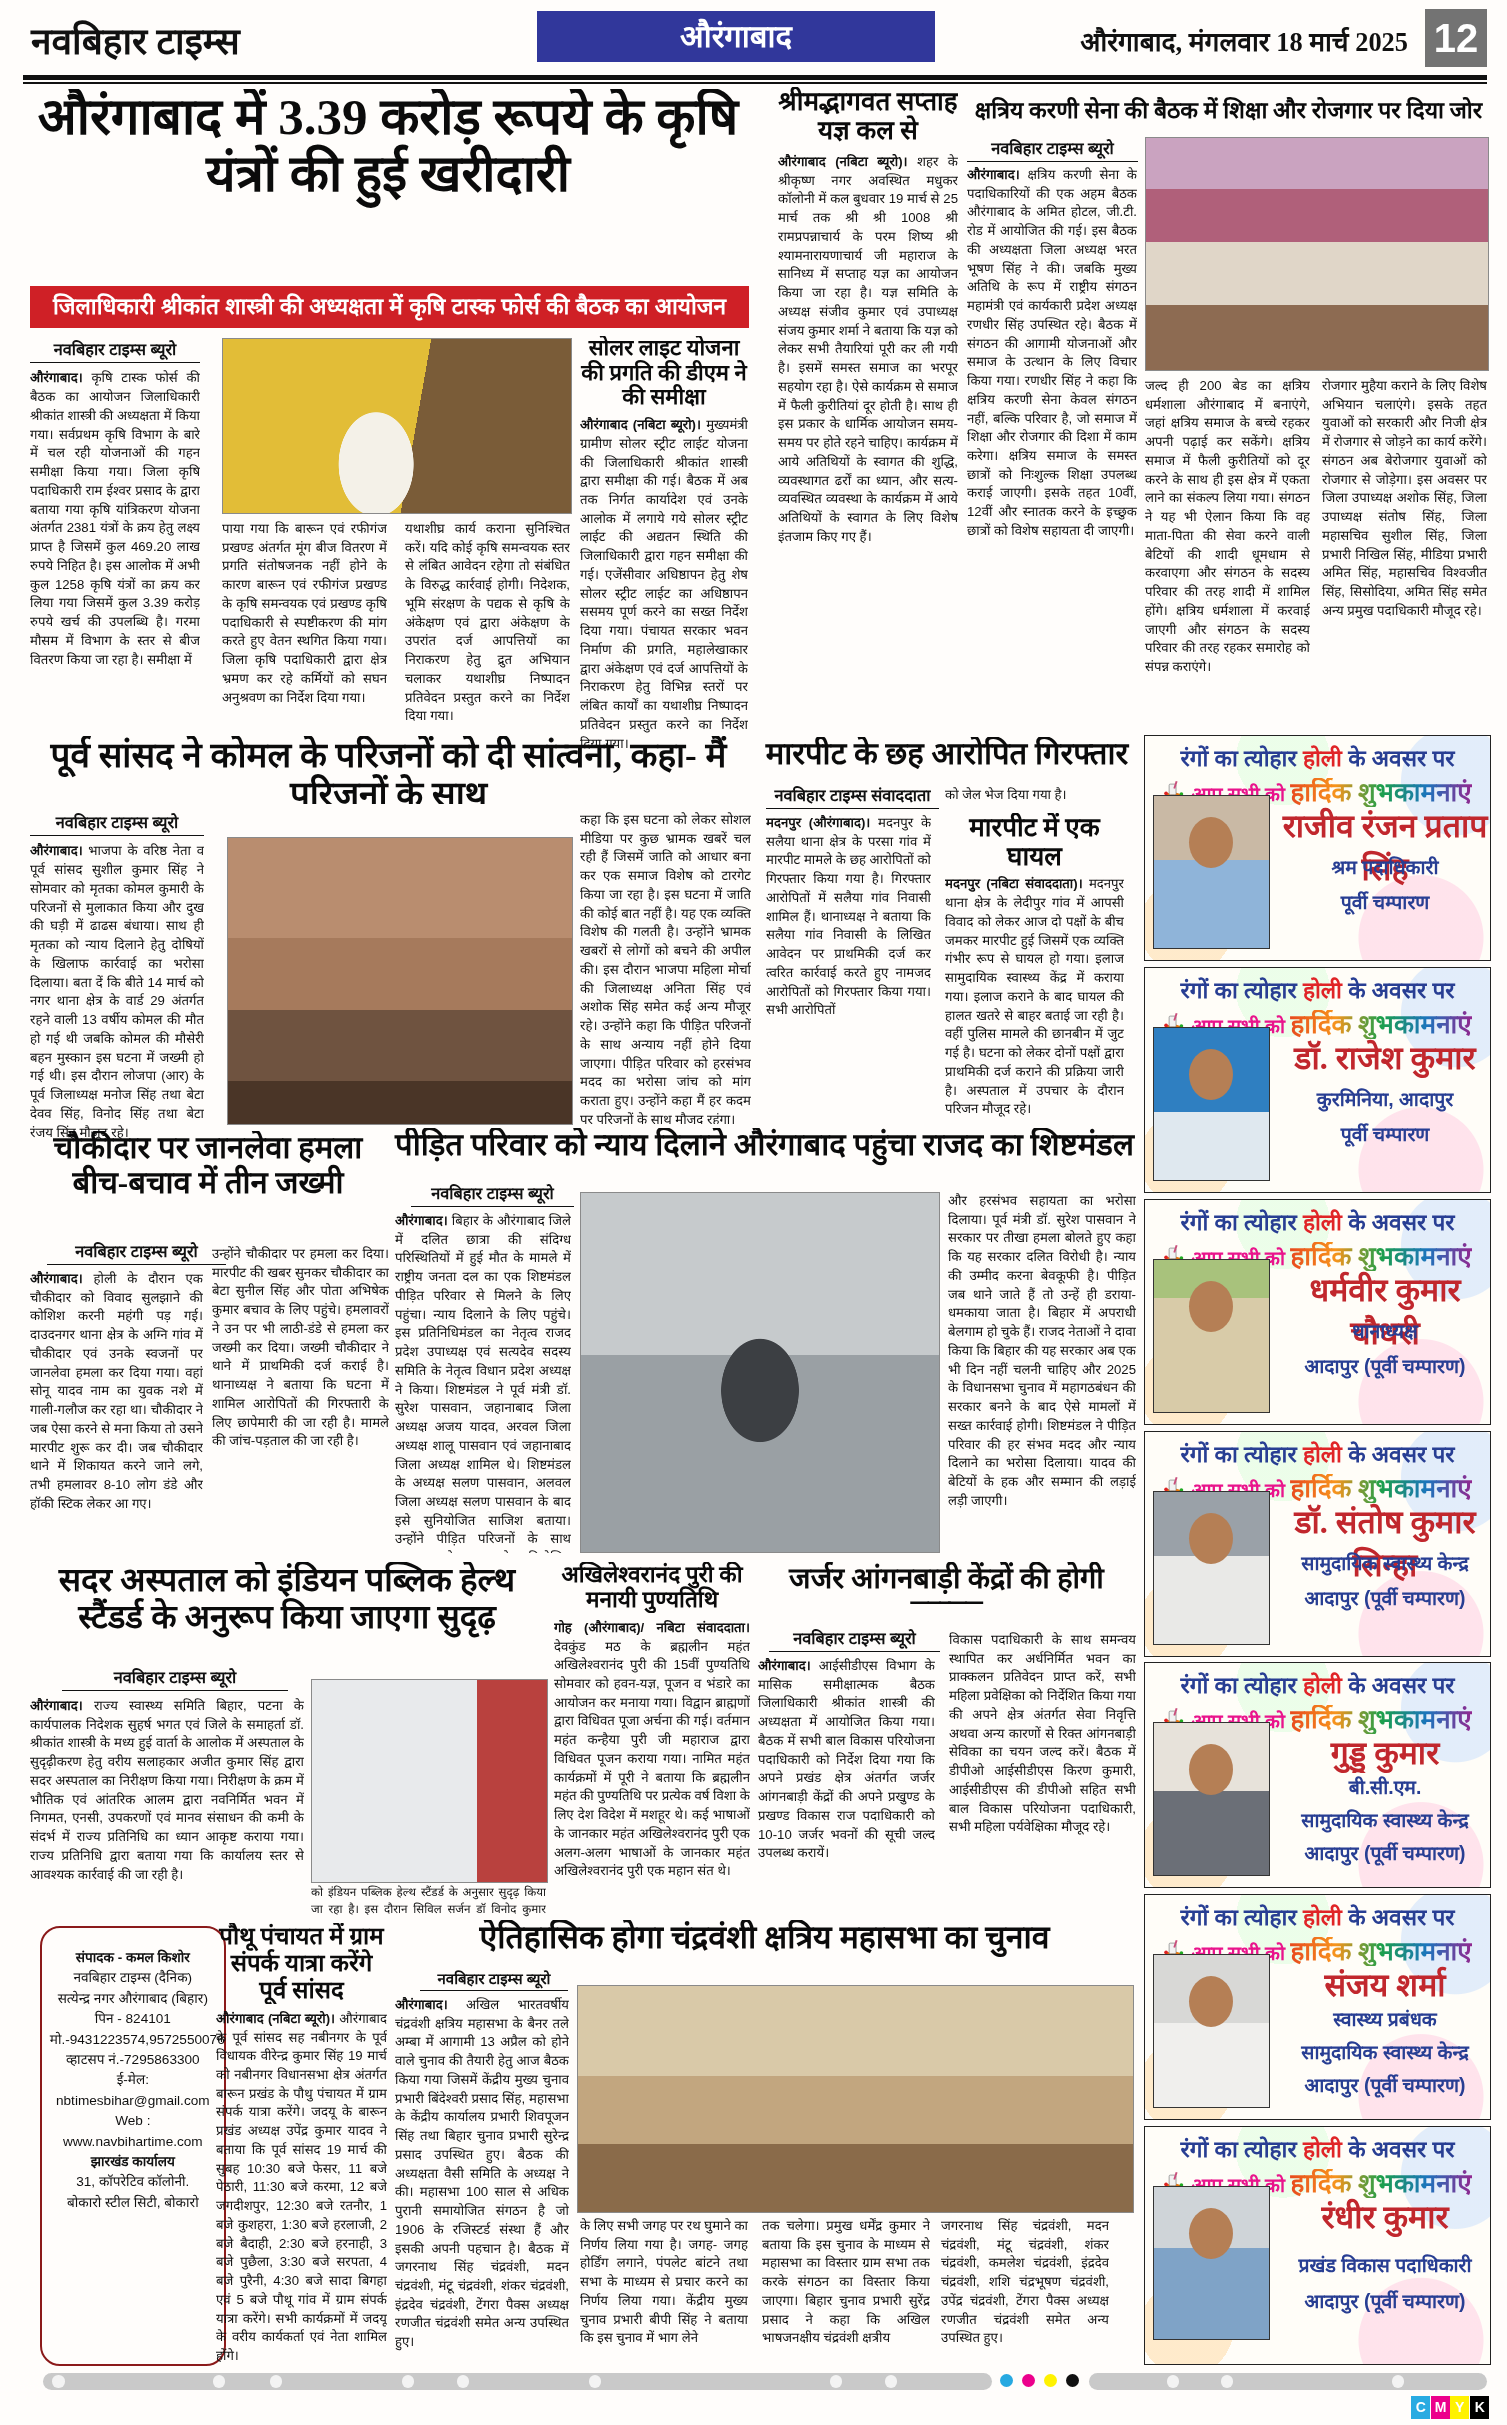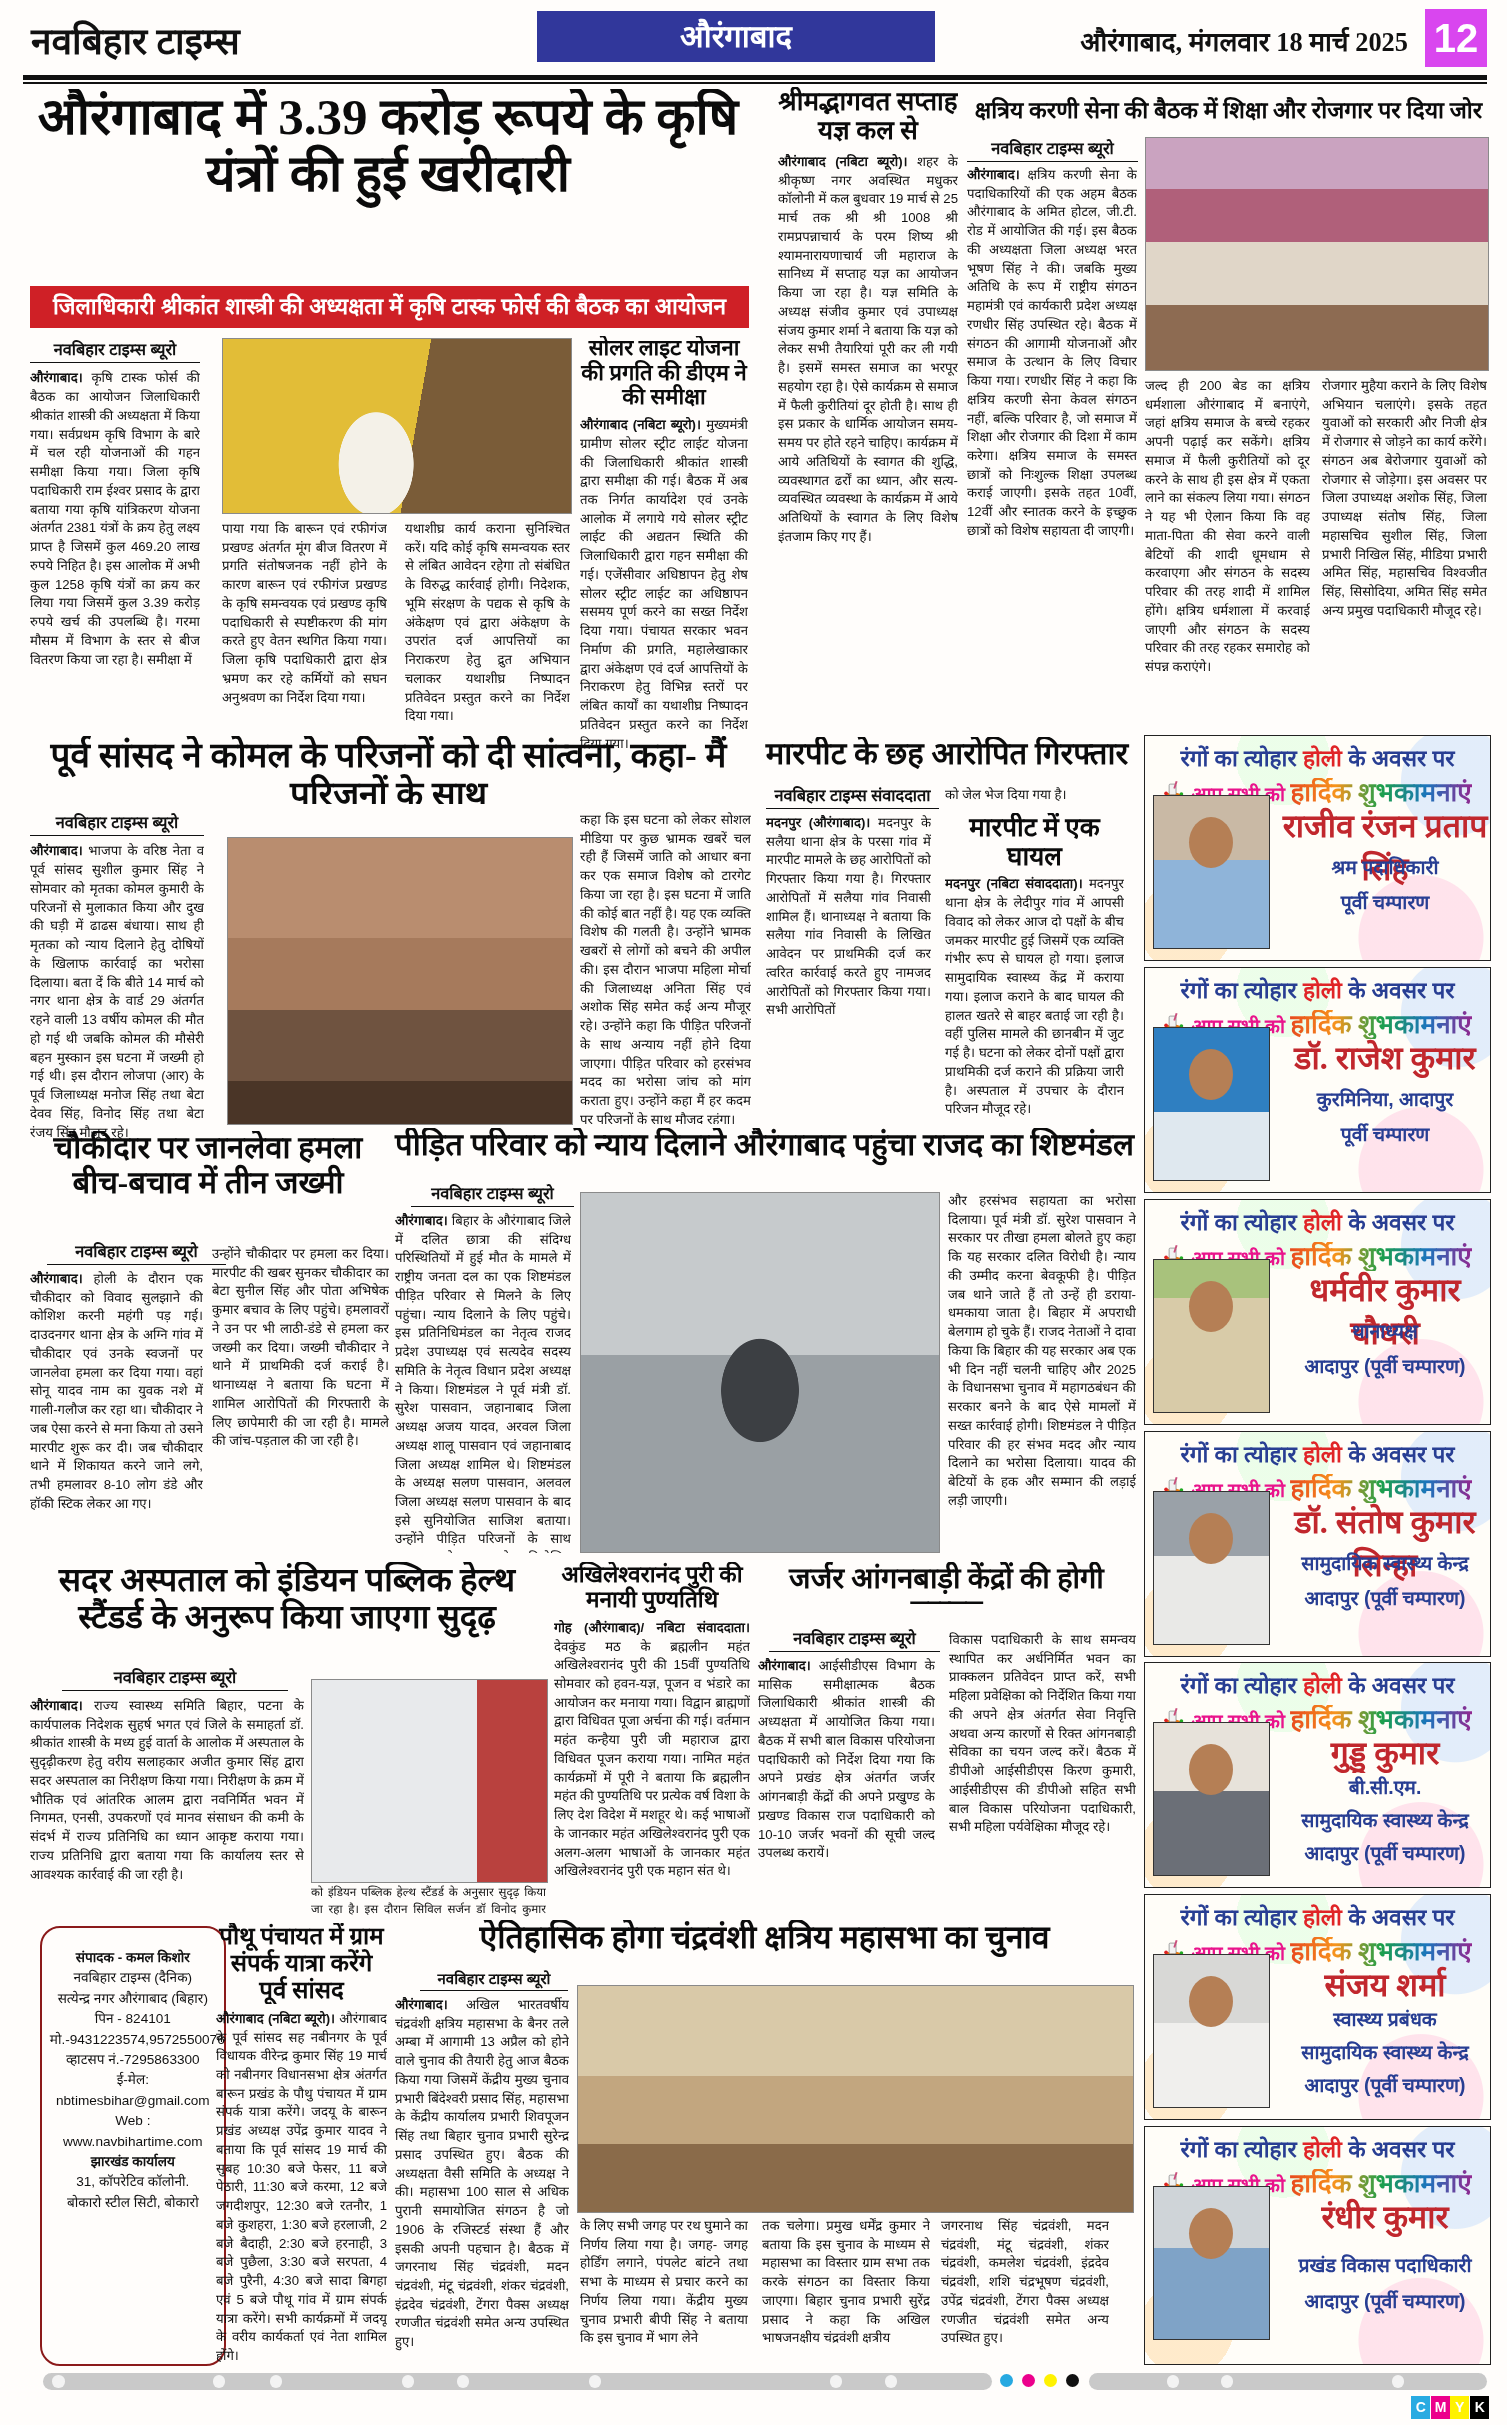--- a/index.html
+++ b/index.html
@@ -51,21 +51,21 @@
   .cmyk{position:absolute;width:19.4px;height:23px;color:#fff;font-weight:700;font-size:14px;text-align:center;line-height:23px;}
 </style>
 </head>
 <body>
 
 <div id="page">
 
   <div class="abs" style="left:31px;top:14px;width:327px;height:50px;font-size:37px;font-weight:700;font-family:'Liberation Serif','DejaVu Serif',serif;">नवबिहार टाइम्स</div>
   <div class="abs" style="left:537px;top:11px;width:398px;height:51px;background:#31379b;color:#fff;font-weight:700;font-size:31px;text-align:center;line-height:51px;">औरंगाबाद</div>
   <div class="abs" style="left:1019px;top:23px;width:389px;height:34px;font-weight:700;font-size:26.4px;text-align:right;font-family:'Liberation Serif','DejaVu Serif',serif;">औरंगाबाद, मंगलवार 18 मार्च 2025</div>
-  <div class="abs" style="left:1425px;top:9.3px;width:62px;height:58px;background:#d946ef;color:#fff;font-weight:700;font-size:40px;text-align:center;line-height:58px;">12</div>
+  <div class="abs" style="left:1425px;top:9.3px;width:62px;height:58px;background:#737373;color:#fff;font-weight:700;font-size:40px;text-align:center;line-height:58px;">12</div>
   <div class="abs" style="left:23px;top:75px;width:1464px;height:4.7px;background:#111;"></div>
   <div class="abs" style="left:23px;top:82px;width:1464px;height:1.6px;background:#111;"></div>
 
   <div class="abs hl" style="left:27px;top:89px;width:722px;height:193px;font-size:51px;">औरंगाबाद में 3.39 करोड़ रूपये के कृषि यंत्रों की हुई खरीदारी</div>
   <div class="abs redband" style="left:30px;top:286px;width:719px;height:42px;font-size:22.6px;line-height:42px;">जिलाधिकारी श्रीकांत शास्त्री की अध्यक्षता में कृषि टास्क फोर्स की बैठक का आयोजन</div>
 
   <div class="abs" style="left:30px;top:338px;width:170px;height:389px;">
     <div class="byline">नवबिहार टाइम्स ब्यूरो</div>
     <div class="bodytxt"><span class="dl">औरंगाबाद।</span> <span>कृषि टास्क फोर्स की बैठक का आयोजन जिलाधिकारी श्रीकांत शास्त्री की अध्यक्षता में किया गया। सर्वप्रथम कृषि विभाग के बारे में चल रही योजनाओं की गहन समीक्षा किया गया। जिला कृषि पदाधिकारी राम ईश्वर प्रसाद के द्वारा बताया गया कृषि यांत्रिकरण योजना अंतर्गत 2381 यंत्रों के क्रय हेतु लक्ष्य प्राप्त है जिसमें कुल 469.20 लाख रुपये निहित है। इस आलोक में अभी कुल 1258 कृषि यंत्रों का क्रय कर लिया गया जिसमें कुल 3.39 करोड़ रुपये खर्च की उपलब्धि है। गरमा मौसम में विभाग के स्तर से बीज वितरण किया जा रहा है। समीक्षा में</span></div>
   </div>

